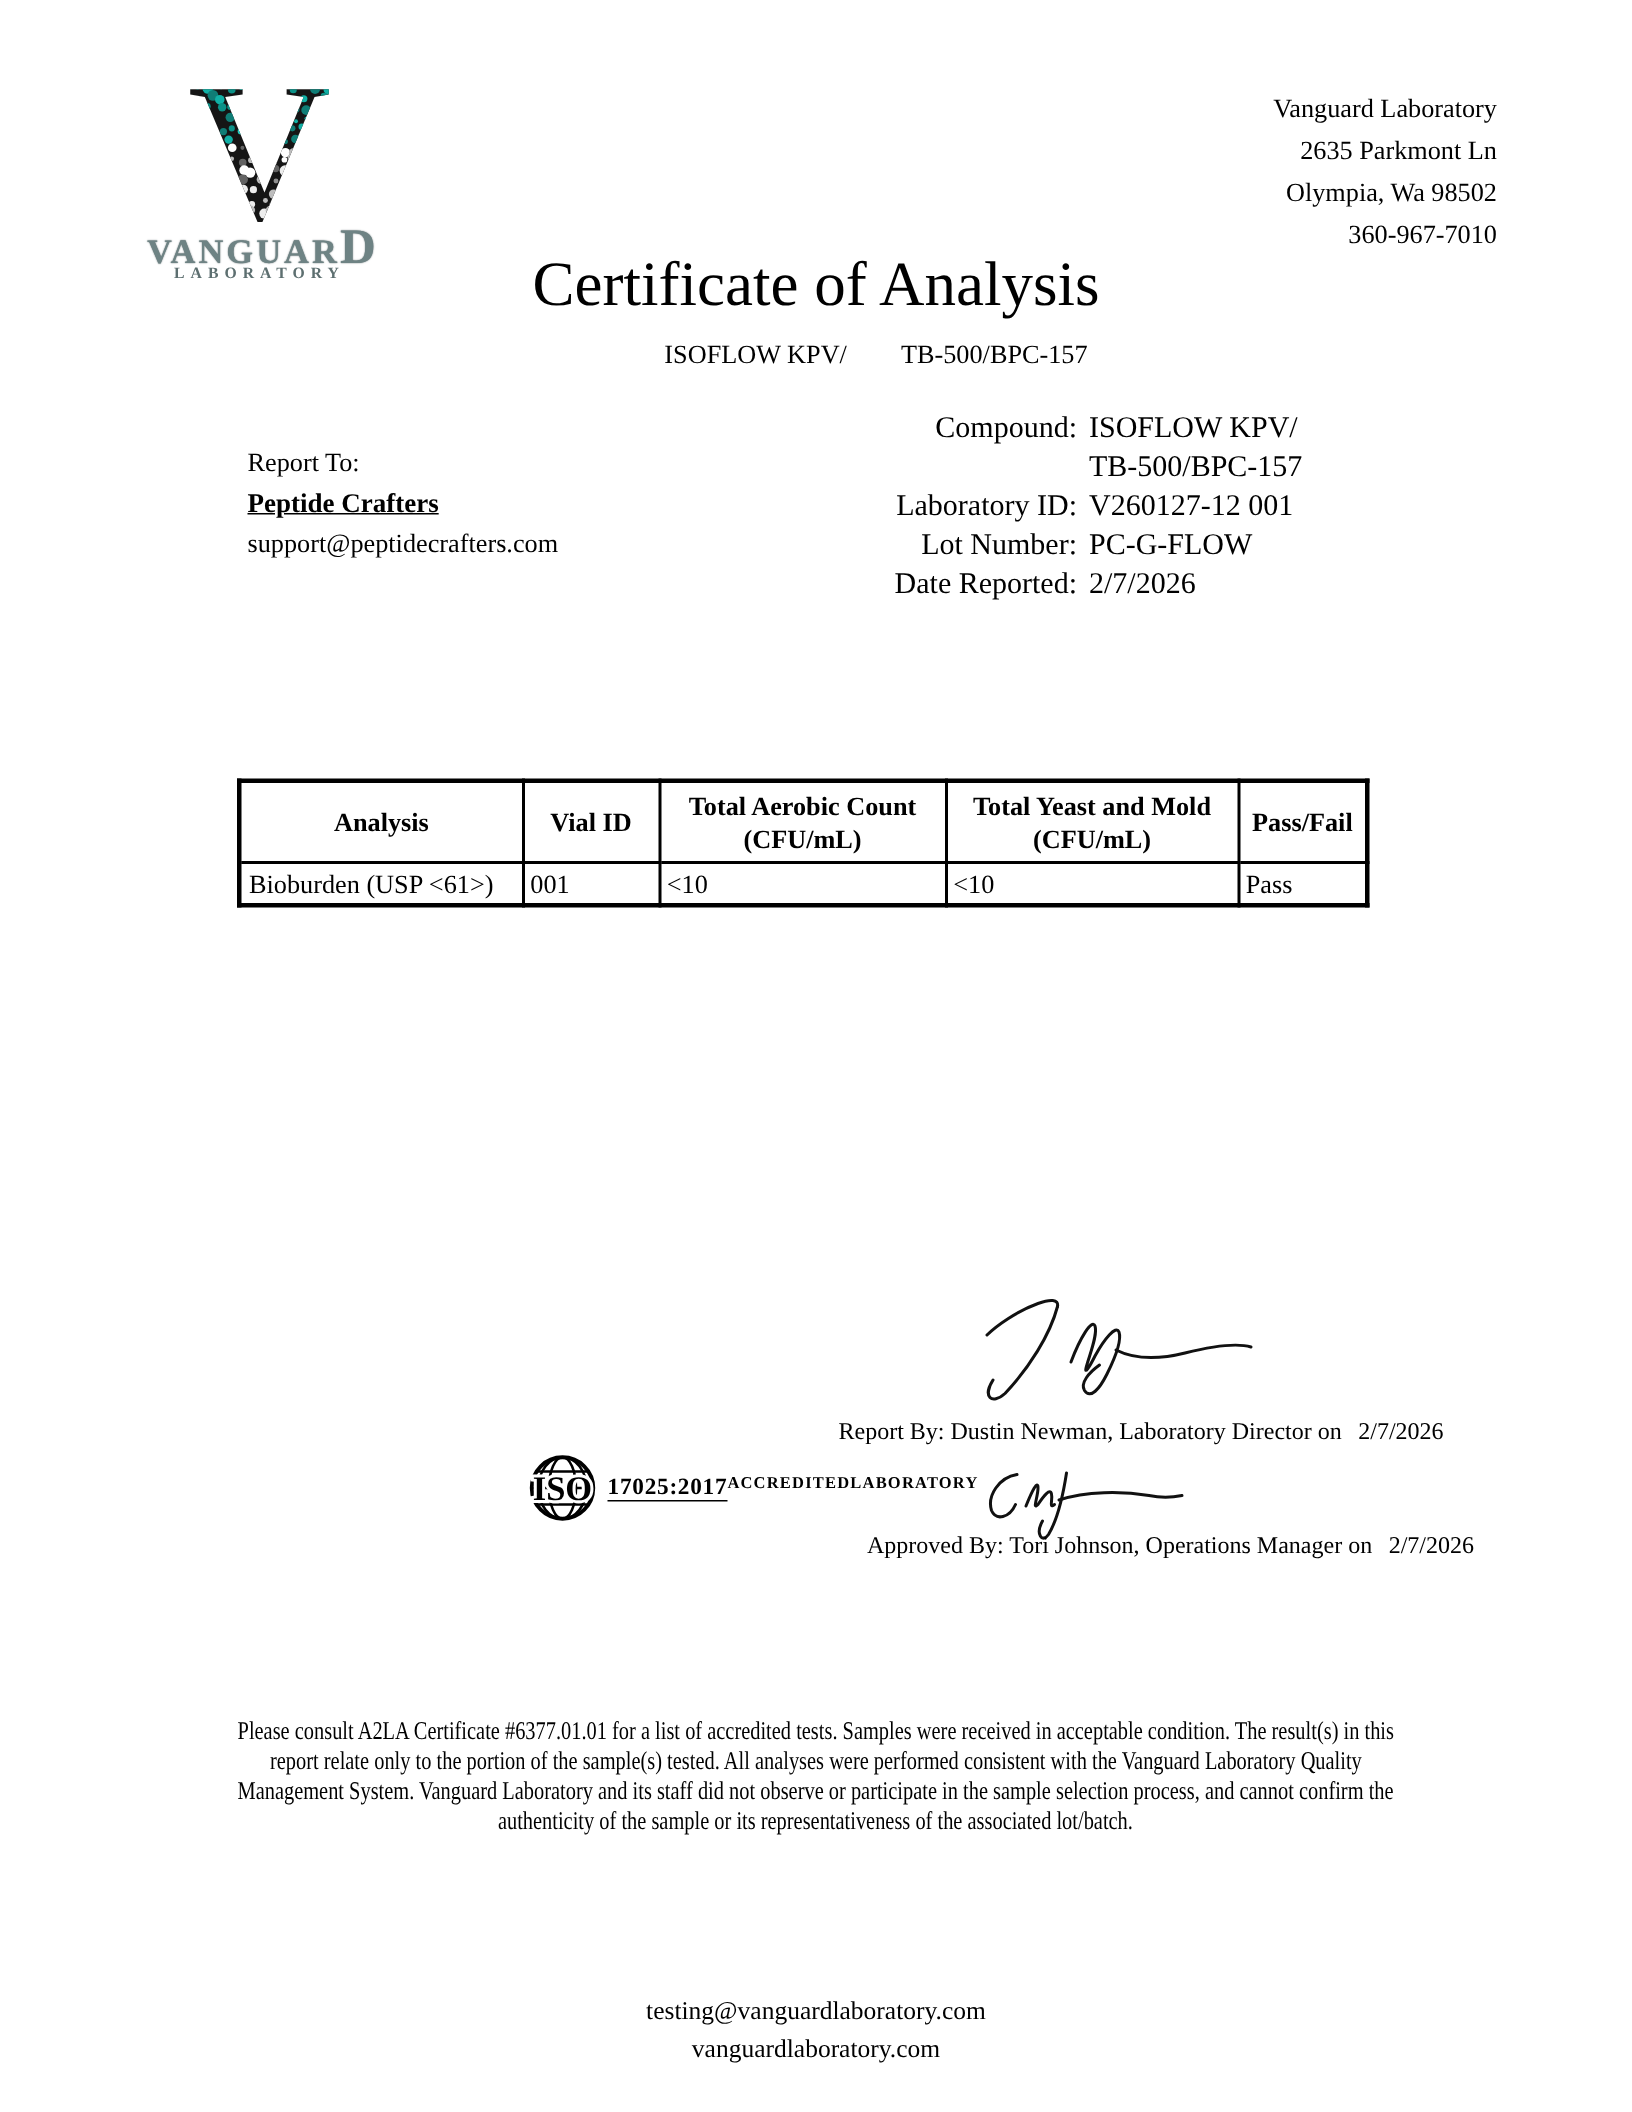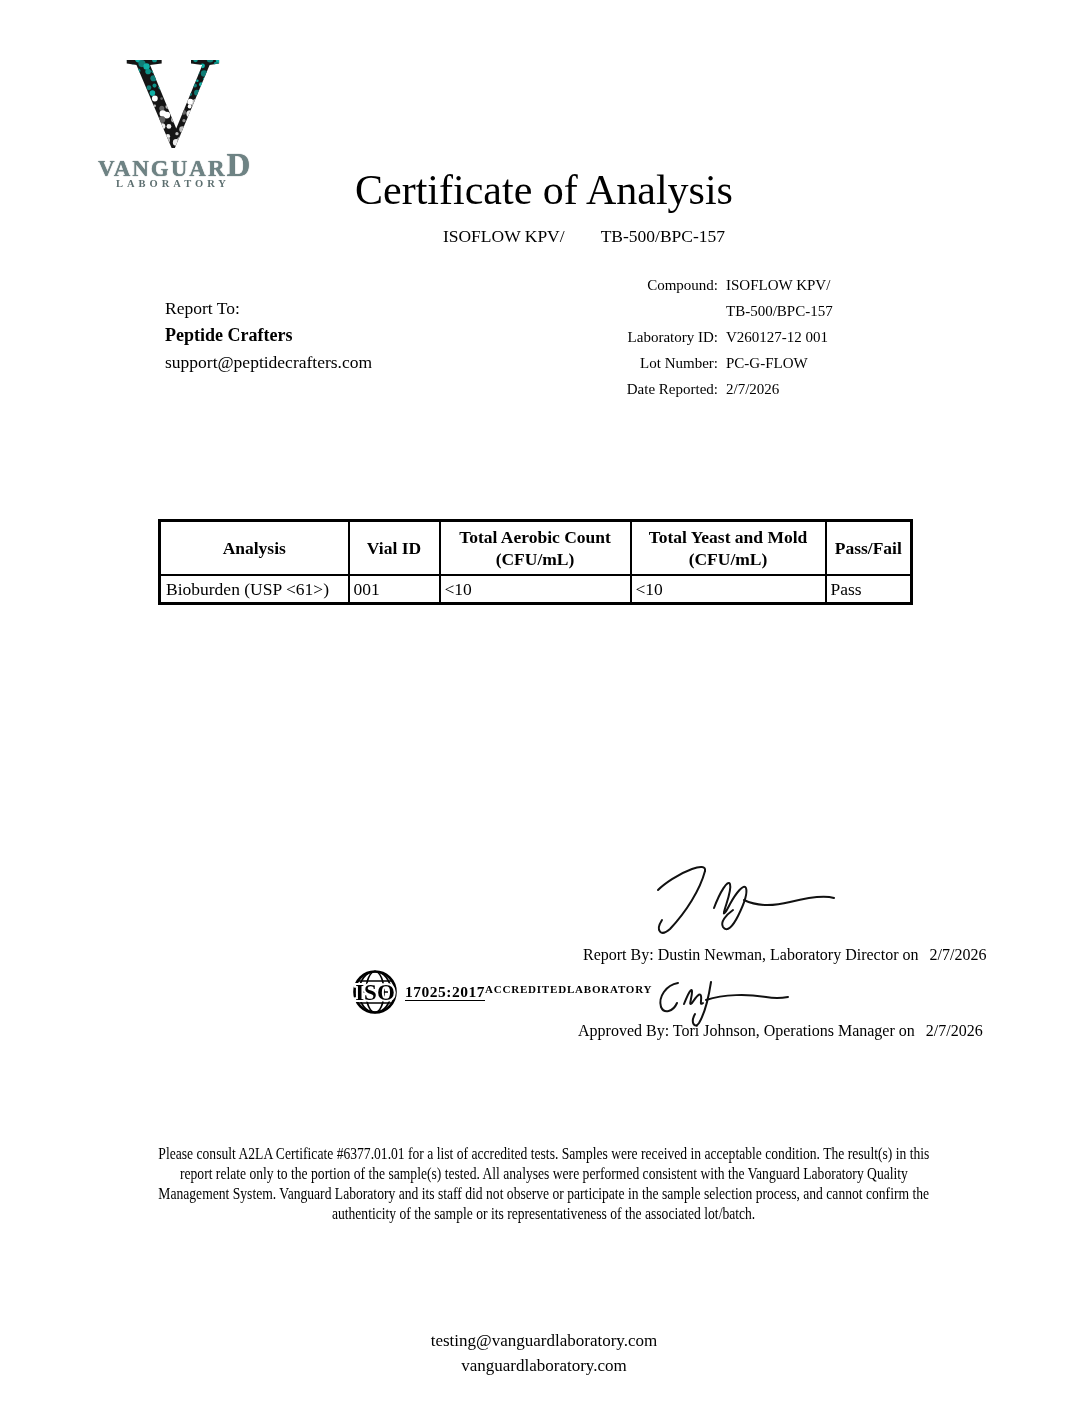--- a/index.html
+++ b/index.html
@@ -22,23 +22,23 @@
   .lab-address{position:absolute;right:90px;top:58px;text-align:right;
     font-size:17.5px;line-height:28px;}
   
   .doc-title{position:absolute;left:0;top:166px;width:1088px;text-align:center;
     font-size:42px;}
   .doc-subtitle{position:absolute;left:0;top:226px;width:1088px;text-align:center;
     font-size:17.5px;padding-left:40px;}
   .doc-subtitle .part2{margin-left:36px;}
   
   .report-to{position:absolute;left:165px;top:295px;font-size:17.5px;line-height:27px;}
-  .report-to .name{font-weight:bold;font-size:18px;}
-  
-  .info{position:absolute;left:390px;top:272px;font-size:15px;line-height:26px;}
+  .report-to .name{font-weight:bold;font-size:18px;text-decoration:underline;}
+  
+  .info{position:absolute;left:390px;top:272px;font-size:20px;line-height:26px;}
   .info-row{display:flex;}
   .info-row .lbl{width:328px;text-align:right;}
   .info-row .val{margin-left:8px;text-align:left;white-space:nowrap;}
   
   table.results{position:absolute;left:158px;top:519px;border-collapse:collapse;
     border:3px solid #000;font-size:17.5px;table-layout:fixed;}
   table.results th{border:2px solid #000;font-weight:bold;text-align:center;
     vertical-align:middle;height:50px;line-height:22px;padding:1px 4px;}
   table.results td{border:2px solid #000;text-align:left;vertical-align:middle;
     height:26px;padding:0 4px;}
@@ -244,20 +244,26 @@
           <circle cx="91.9988441374735" cy="90.10791744824382" r="1.50" fill="#ededed"></circle>
           <circle cx="100.77637511989451" cy="92.0360371133138" r="1.21" fill="#bdbdbd"></circle>
           <circle cx="104.68441716572852" cy="93.38660880640964" r="3.09" fill="#8f8f8f"></circle>
           <circle cx="114.11242968082661" cy="92.86464005414746" r="1.78" fill="#ededed"></circle>
         </g>
     </svg>
     <div class="logo-word"><span>VANGUAR</span><span class="bigD">D</span></div>
     <div class="logo-sub">LABORATORY</div>
   </div>
 
+  <div class="lab-address">
+    <div>Vanguard Laboratory</div>
+    <div>2635 Parkmont Ln</div>
+    <div>Olympia, Wa 98502</div>
+    <div>360-967-7010</div>
+  </div>
 
   <div class="doc-title">Certificate of Analysis</div>
   <div class="doc-subtitle">
     <span>ISOFLOW KPV/</span><span class="part2">TB-500/BPC-157</span>
   </div>
 
   <div class="report-to">
     <div>Report To:</div>
     <div class="name">Peptide Crafters</div>
     <div>support@peptidecrafters.com</div>
@@ -313,21 +319,21 @@
       </tr>
     </tbody>
   </table>
 
   <svg class="sig" style="left:648px;top:856px" width="190" height="84" viewBox="0 0 190 84">
     <path d="M10 34 C16 28 30 18 44 13 C52 10 58 10 57 15"></path>
     <path d="M57 15 C52 34 38 56 22 73 C13 81 7 75 14 64"></path>
     <path d="M66 52 C72 36 80 23 82 28 C84 34 78 48 76 56 C75 60 78 56 82 48 C88 37 96 27 98 32 C100 38 95 50 90 60 C85 70 79 77 75 71 C72 66 78 59 85 54"></path>
     <path d="M96 44 C110 51 126 50 142 46 C158 42 176 39 186 42"></path>
   </svg>
-  <div class="signoff-line" style="left:583px;top:946px">
+  <div class="signoff-line" style="left:559px;top:946px">
     <span>Report By: Dustin Newman, Laboratory Director on</span><span class="date">2/7/2026</span>
   </div>
 
   <div class="iso-badge">
     <svg width="46" height="46" viewBox="0 0 46 46">
       <circle cx="23" cy="23" r="20.5" fill="none" stroke="#000" stroke-width="2.6"></circle>
       <ellipse cx="23" cy="23" rx="9" ry="20.5" fill="none" stroke="#000" stroke-width="1.7"></ellipse>
       <ellipse cx="23" cy="23" rx="16" ry="20.5" fill="none" stroke="#000" stroke-width="1.7"></ellipse>
       <line x1="5" y1="12" x2="41" y2="12" stroke="#000" stroke-width="1.7"></line>
       <line x1="2.5" y1="23" x2="43.5" y2="23" stroke="#000" stroke-width="1.7"></line>

